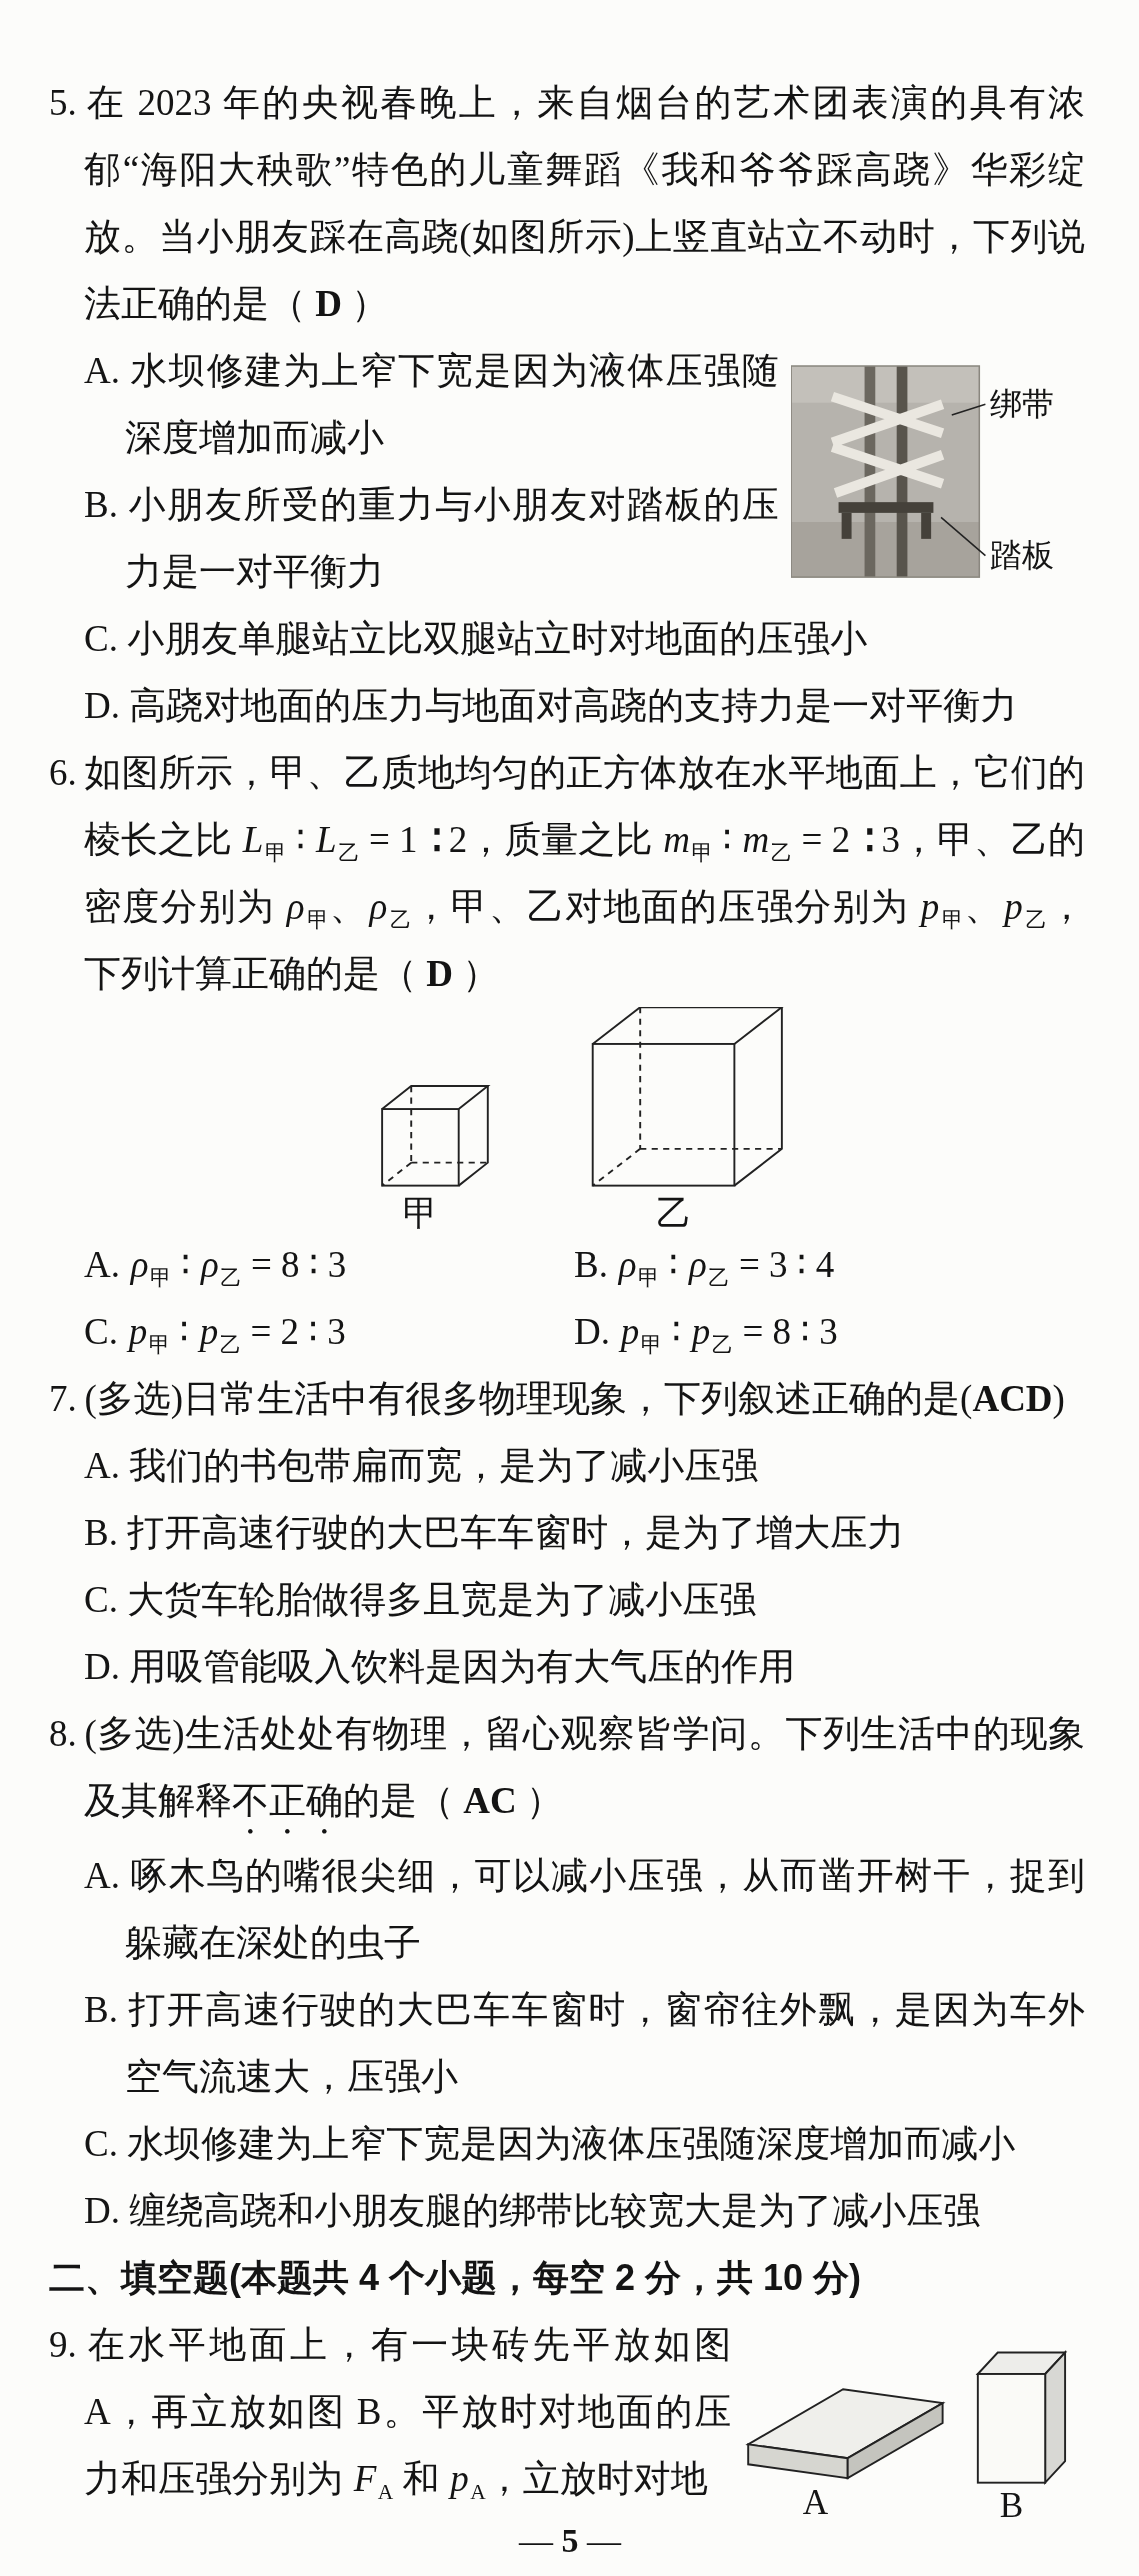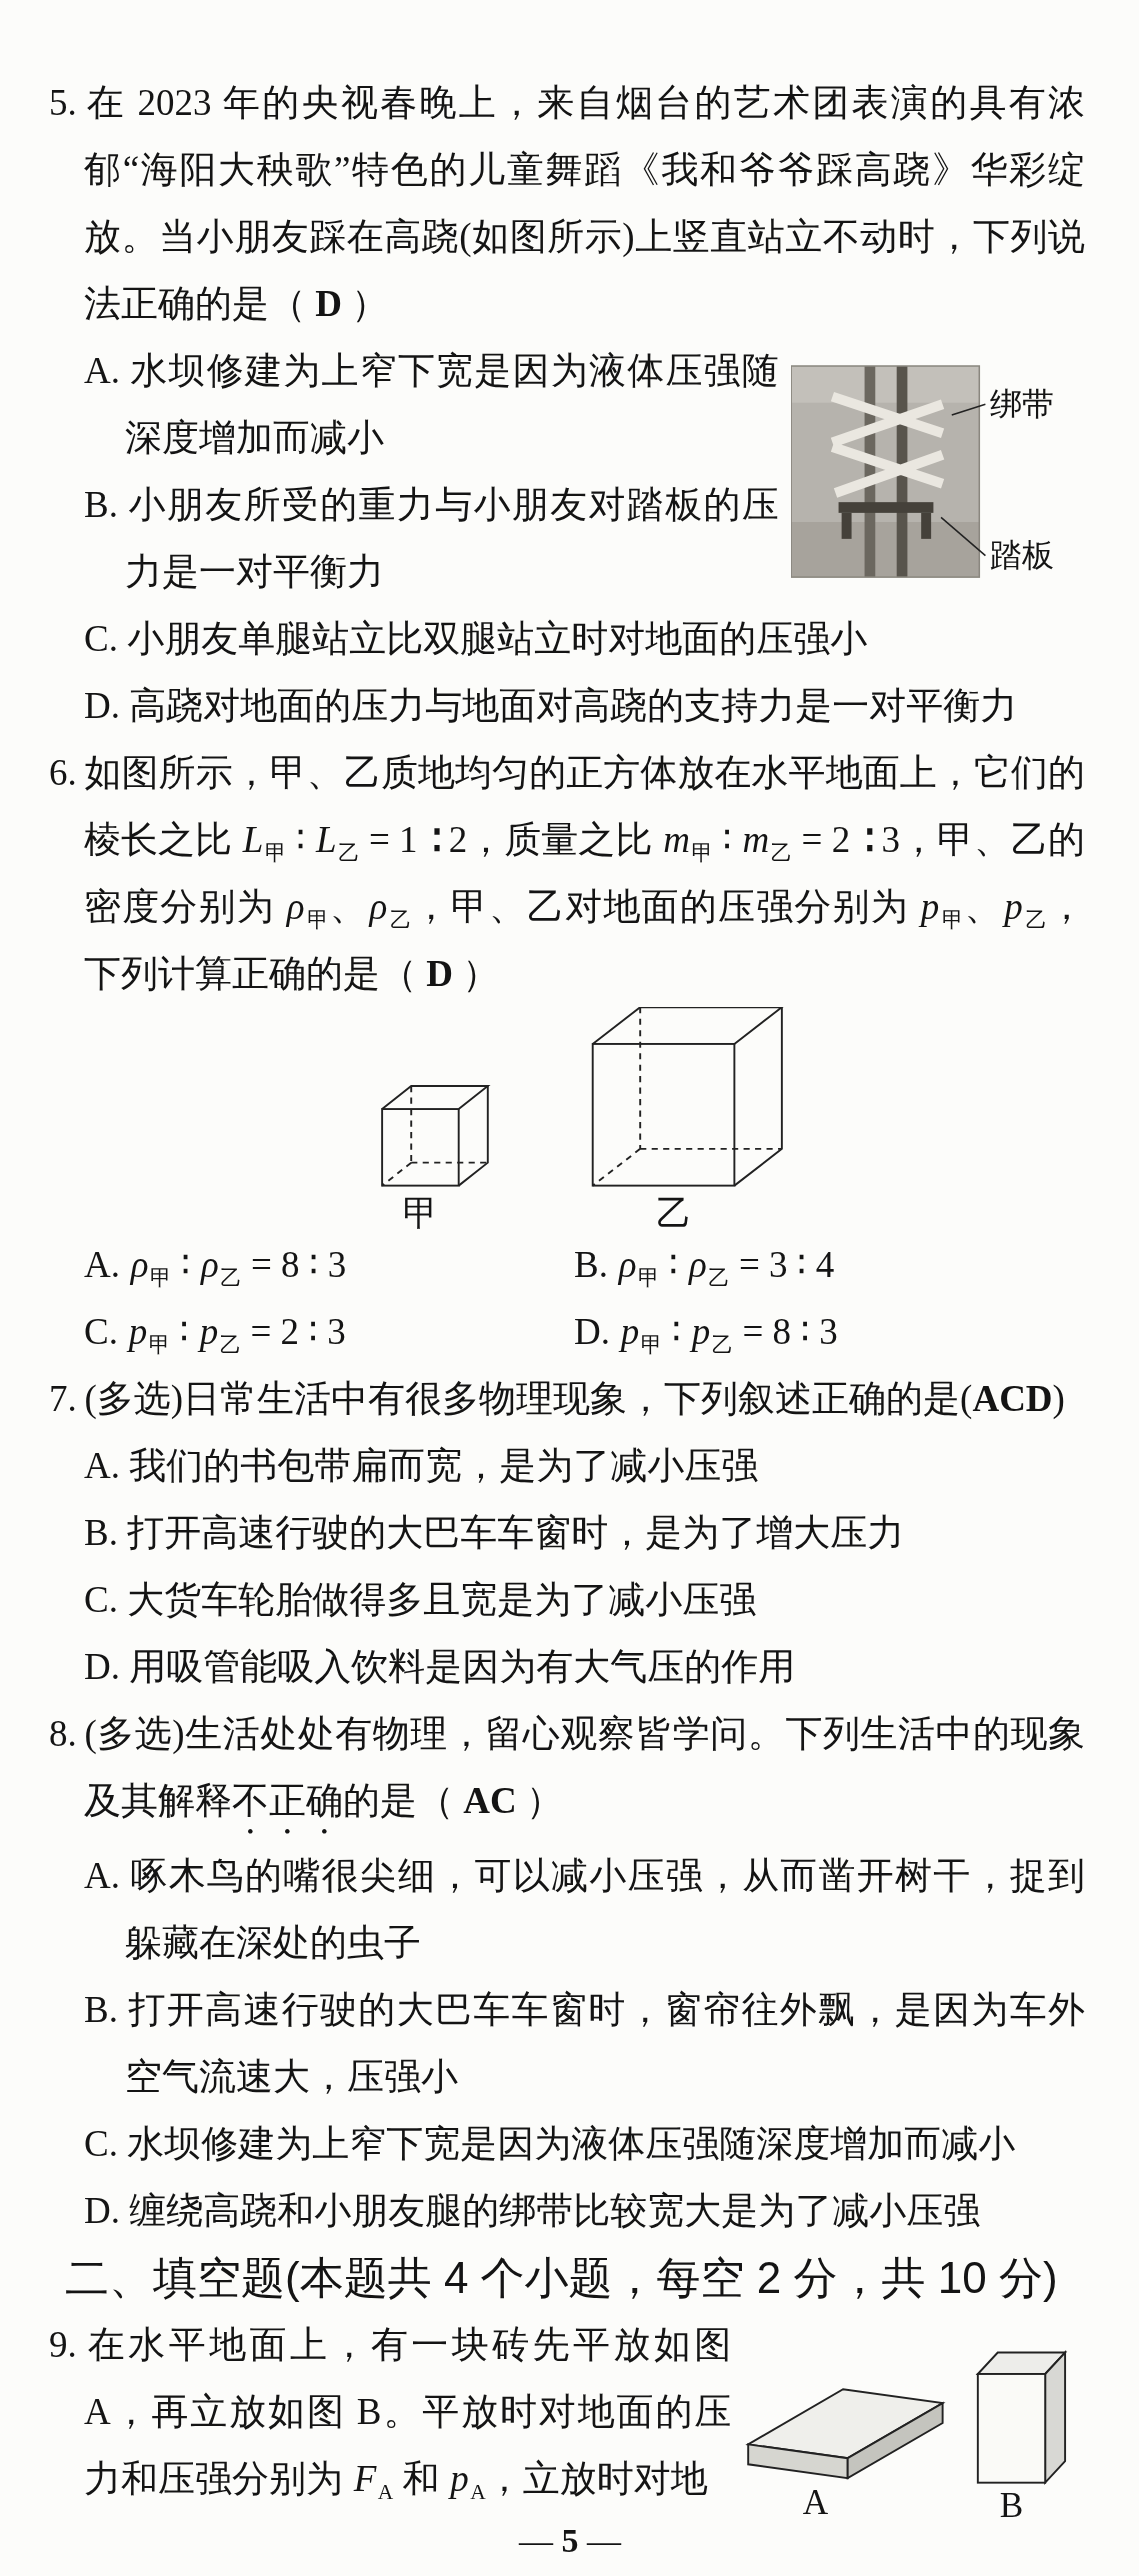--- a/index.html
+++ b/index.html
@@ -24,21 +24,21 @@
   .emph{
     -webkit-text-emphasis:filled dot; -webkit-text-emphasis-position:under left;
     text-emphasis:filled dot; text-emphasis-position:under left;
   }
   .fig5{ float:right; width:294px; height:257px; margin:3.1px 0 0 12.2px;text-decoration:underline; }
   .fig6{ margin-left:291px; height:224px; }
   .opt-grid{ display:grid; grid-template-columns:490px auto; }
   .fig9{ float:right; width:346px; height:193px; margin:17px 0 0 7.7px; }
   .section-title{
     font-family:"Liberation Sans","DejaVu Sans",sans-serif;
-    font-weight:400; font-size:44px; line-height:67px;margin-left:16px;
+    font-weight:700; font-size:36px; line-height:67px;
   }
   .footer{
     position:absolute; left:0; bottom:12.2px; width:100%;
     text-align:center; font-size:34px; line-height:46px; clear:both;
   }
   svg text{ font-family:"Liberation Serif","DejaVu Serif",serif; fill:#141414; }
 </style>
 </head>
 <body>
 

